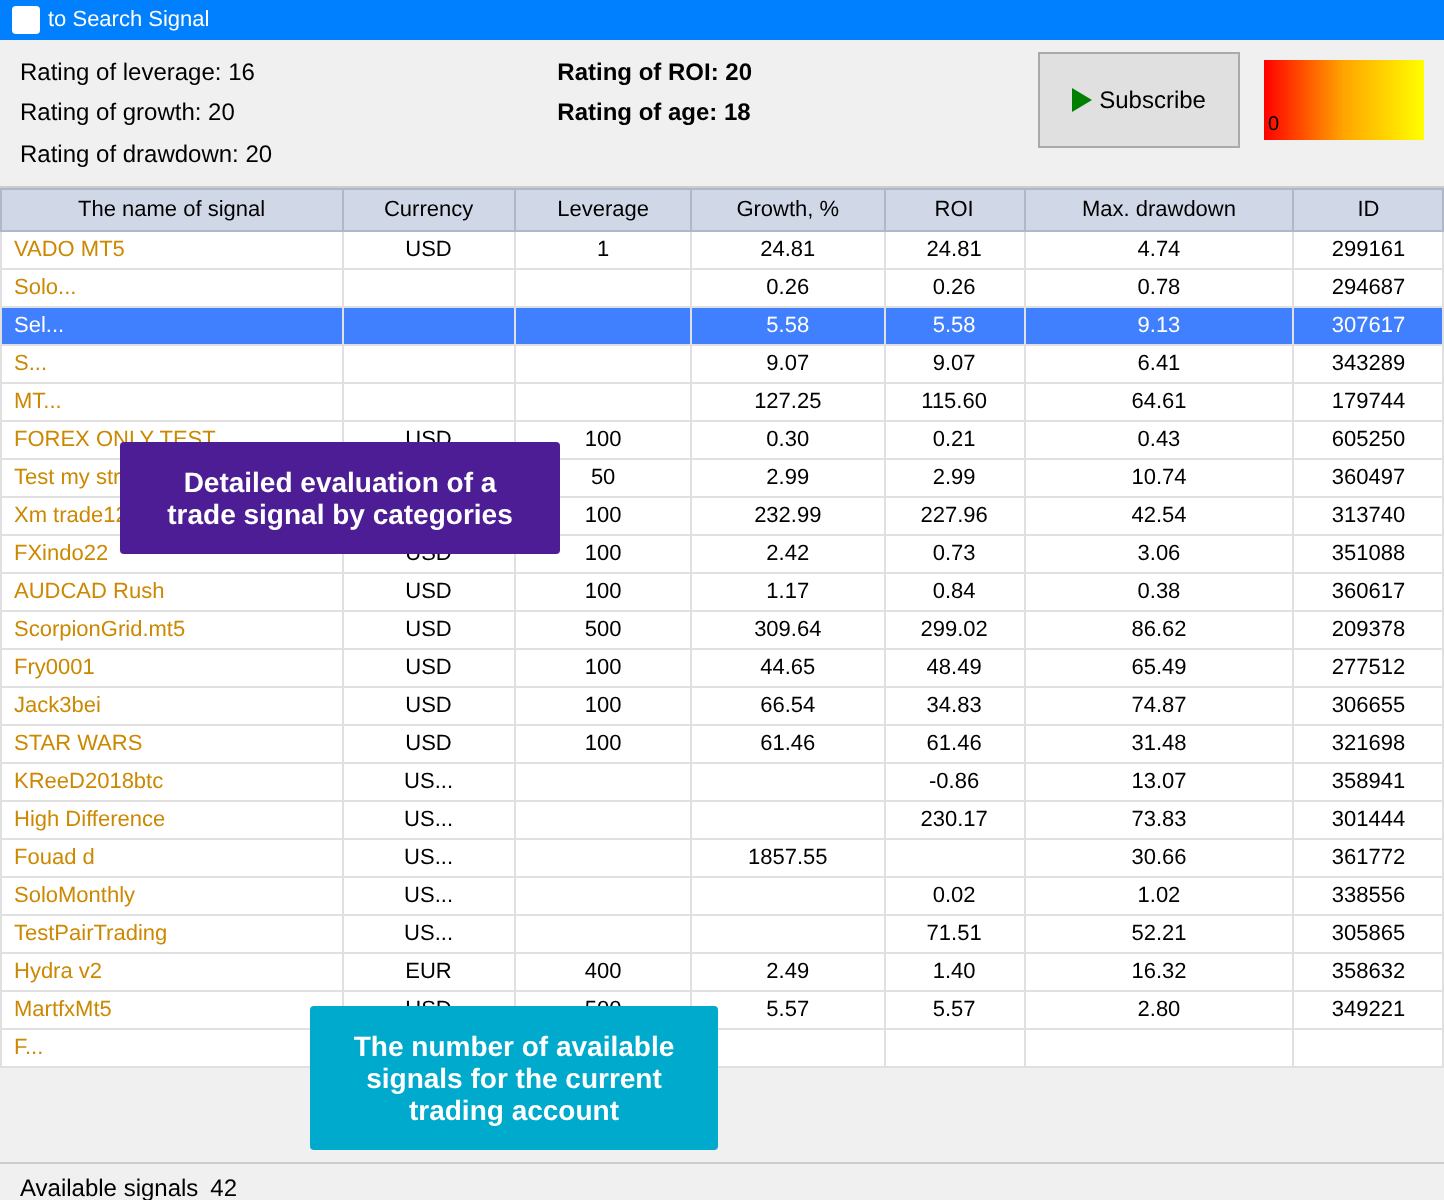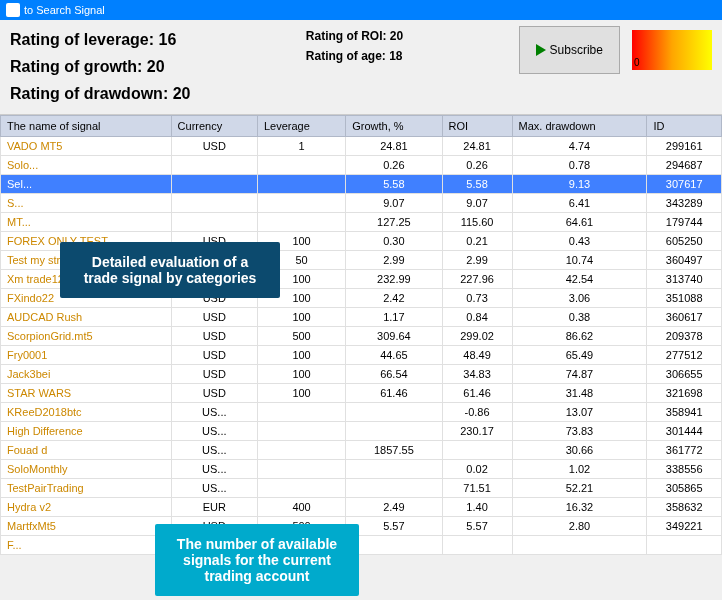--- a/index.html
+++ b/index.html
@@ -29,22 +29,22 @@
     }
     #header {
       background: #f0f0f0;
       padding: 6px 10px;
       display: flex;
       align-items: flex-start;
       justify-content: space-between;
     }
     #header-left {
       line-height: 1.7;
-      font-size: 16px;
-      font-weight: bold;
+      font-size: 12px;
+      font-weight: normal;
     }
     #header-right {
       display: flex;
       align-items: center;
       gap: 12px;
     }
     #subscribe-btn {
       background: #e0e0e0;
       border: 1px solid #aaa;
       padding: 16px 16px;
@@ -84,21 +84,21 @@
       width: 100%;
       border-collapse: collapse;
       background: white;
     }
     thead tr {
       background: #d0d8e8;
     }
     thead th {
       border: 1px solid #b0b8c8;
       padding: 4px 6px;
-      text-align: left;
+      text-align: center;
       font-weight: normal;
       font-size: 11px;
       white-space: nowrap;
     }
     tbody tr {
       border-bottom: 1px solid #e0e0e0;
     }
     tbody td {
       border: 1px solid #e0e0e0;
       padding: 3px 6px;
@@ -115,21 +115,21 @@
       background: #4080ff !important;
       color: white;
     }
     .row-selected .signal-name {
       color: white;
     }
     #tooltip1 {
       position: absolute;
       top: 128px;
       left: 60px;
-      background: #0c4a6e;
+      background: #4c1d95;
       color: white;
       padding: 12px 16px;
       font-size: 14px;
       font-weight: bold;
       text-align: center;
       width: 220px;
       z-index: 10;
       border-radius: 2px;
     }
     #tooltip2 {

